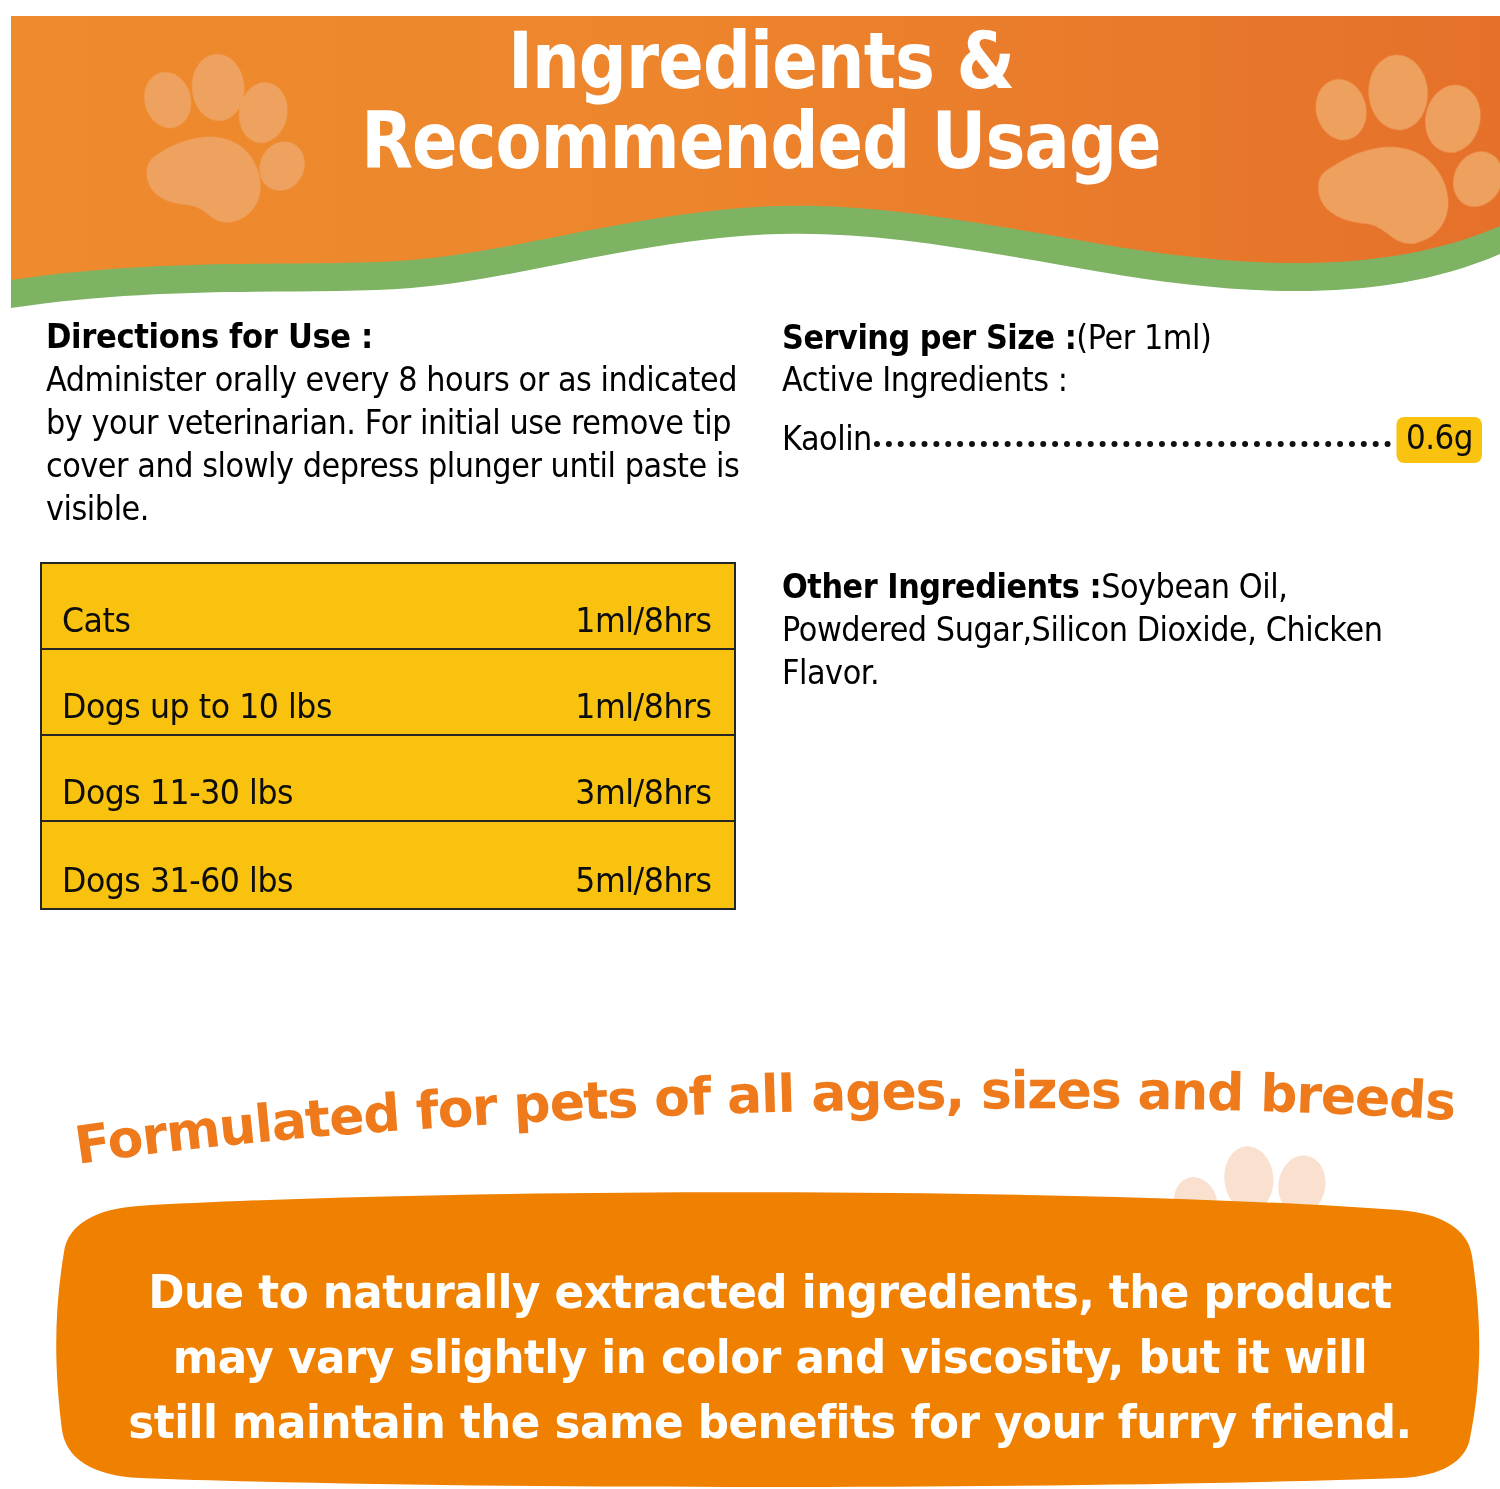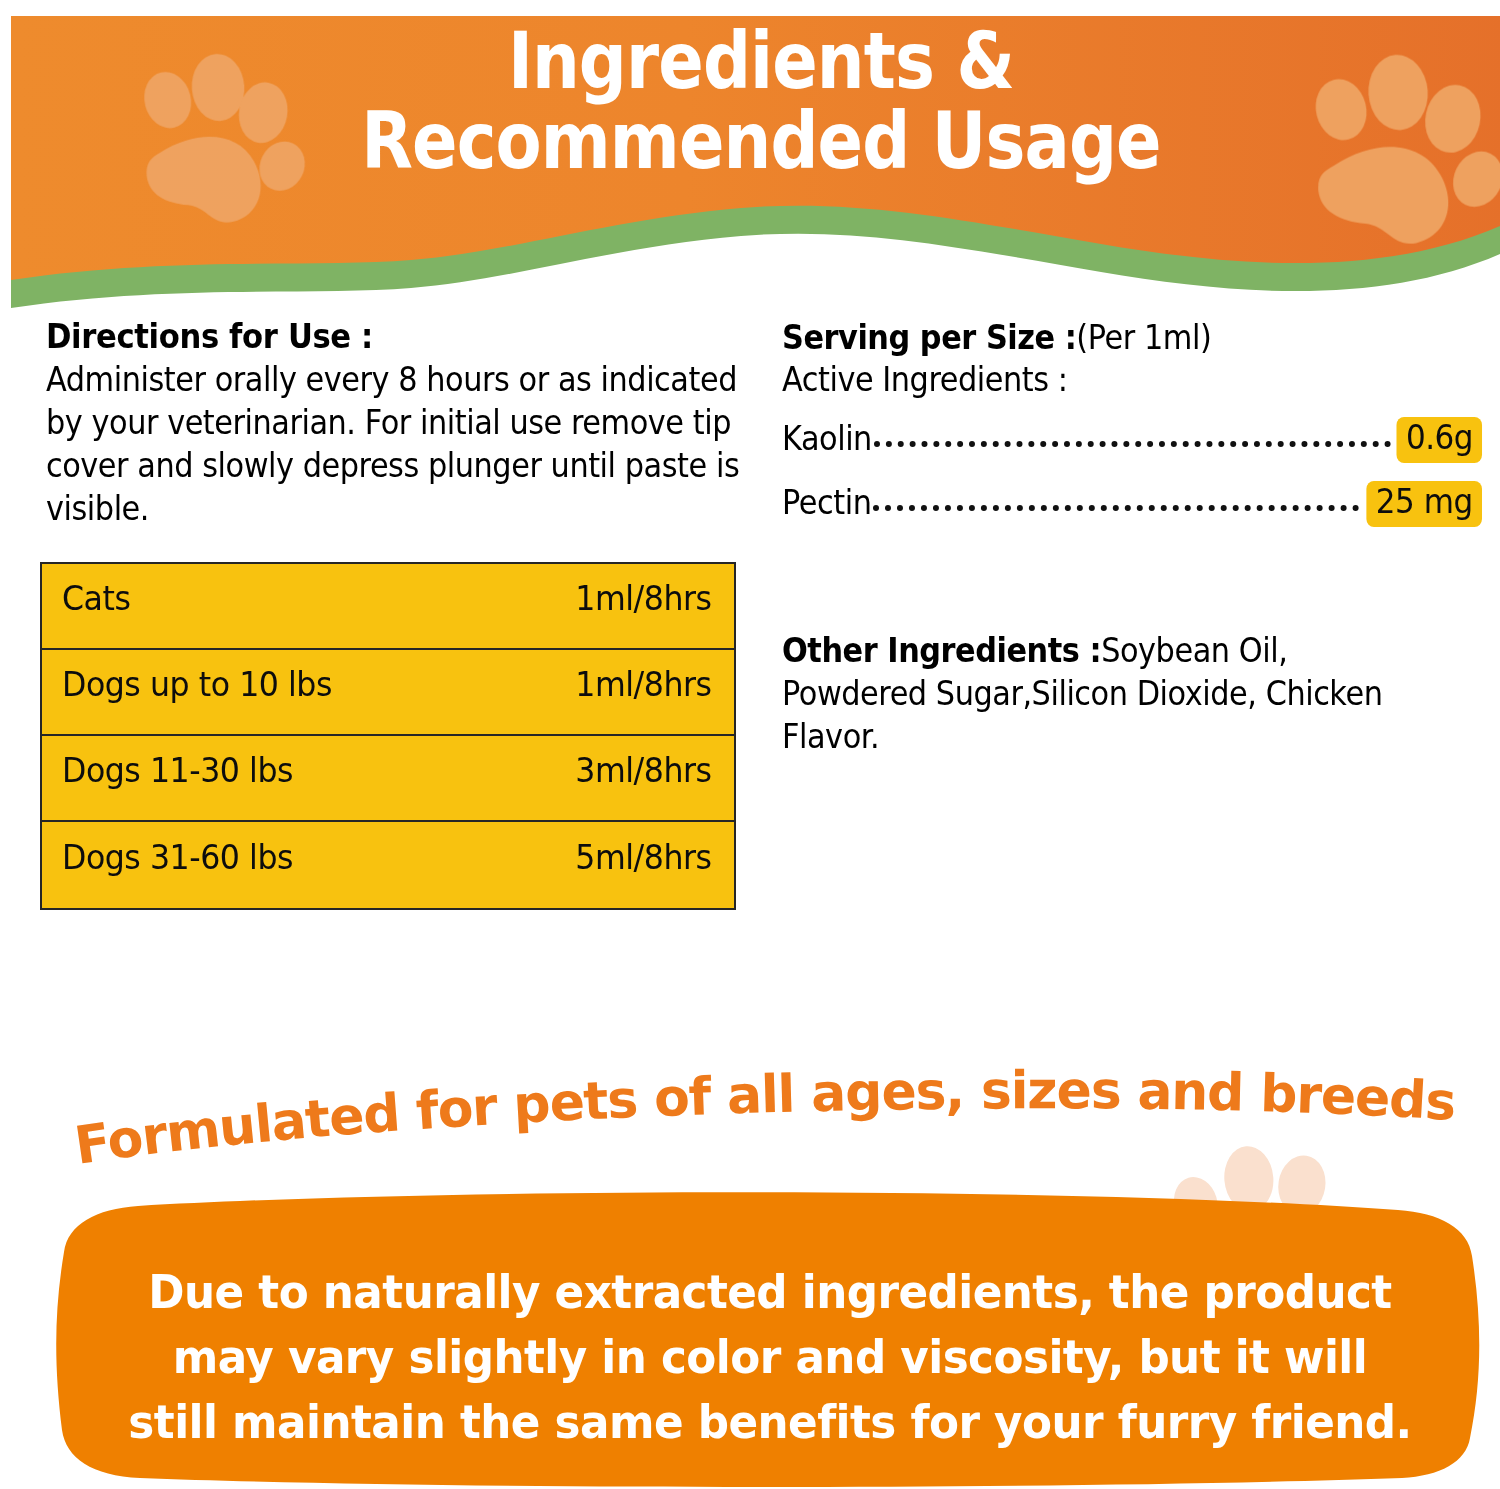--- a/index.html
+++ b/index.html
@@ -99,24 +99,24 @@
     position: absolute;
     left: 40px;
     top: 262px;
     width: 696px;
     border: 2px solid #262626;
     background: #F8C20F;
     box-sizing: border-box;
   }
   .dose-row {
     display: flex;
-    align-items: center;
+    align-items: flex-end;
     justify-content: space-between;
     height: 86px;
-    padding: 0 22px 16px 20px;
+    padding: 0 22px 8px 20px;
     box-sizing: border-box;
     border-bottom: 2px solid #262626;
     background: #F8C20F;
   }
   .dose-row:last-child { border-bottom: none; }
   .dose-label, .dose-value {
     font-family: "DejaVu Sans", sans-serif;
     font-weight: 400;
     font-size: 34px;
     letter-spacing: -0.5px;
@@ -343,25 +343,20 @@
     </div>
 
     <div class="serving-line" style="margin-top:2px">Active Ingredients :</div>
 
     <div class="ing-row">
       <span class="ing-name">Kaolin</span>
       <span class="ing-dots"></span>
       <span class="ing-amount">0.6g</span>
     </div>
 
-    <div class="ing-row">
-      <span class="ing-name">Pectin</span>
-      <span class="ing-dots"></span>
-      <span class="ing-amount">25 mg</span>
-    </div>
 
 
     <div id="other-ing">
       <div id="other-ing-text">
         <span class="b">Other Ingredients :</span><span>Soybean Oil, Powdered Sugar,Silicon Dioxide, Chicken Flavor.</span>
       </div>
     </div>
   </div>
 
   <svg class="paw-deco" style="left:960px; top:840px; width:420px; height:250px;" viewBox="0 0 420 250">

